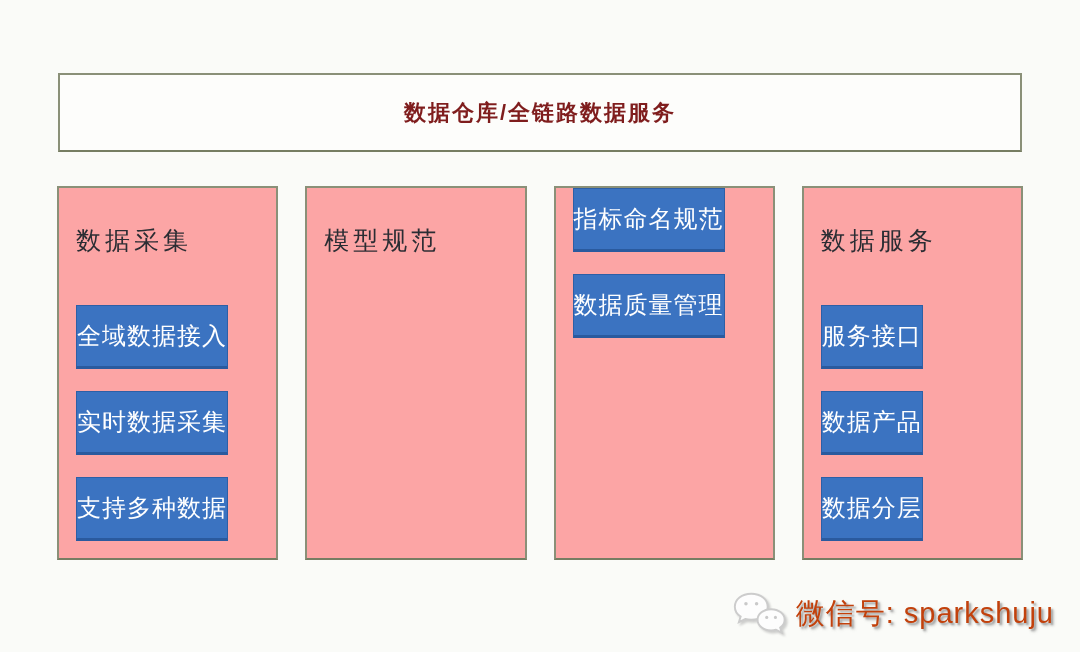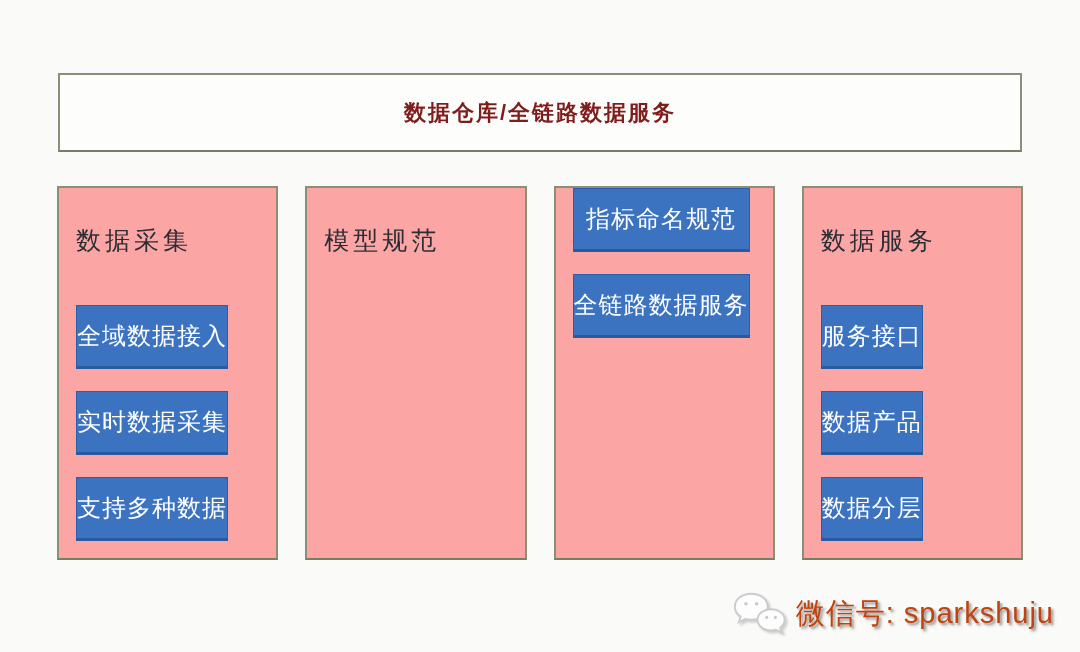--- a/index.html
+++ b/index.html
@@ -121,21 +121,21 @@
       </div>
     </div>
 
     <div class="column">
       <div class="column-header">模型规范</div>
     </div>
 
     <div class="column">
       <div class="block-list">
         <div class="block">指标命名规范</div>
-        <div class="block">全链路数据服务</div>
+        <div class="block">数据质量管理</div>
       </div>
     </div>
 
     <div class="column">
       <div class="column-header">数据服务</div>
       <div class="block-list">
         <div class="block">服务接口</div>
         <div class="block">数据产品</div>
         <div class="block">数据分层</div>
       </div>

